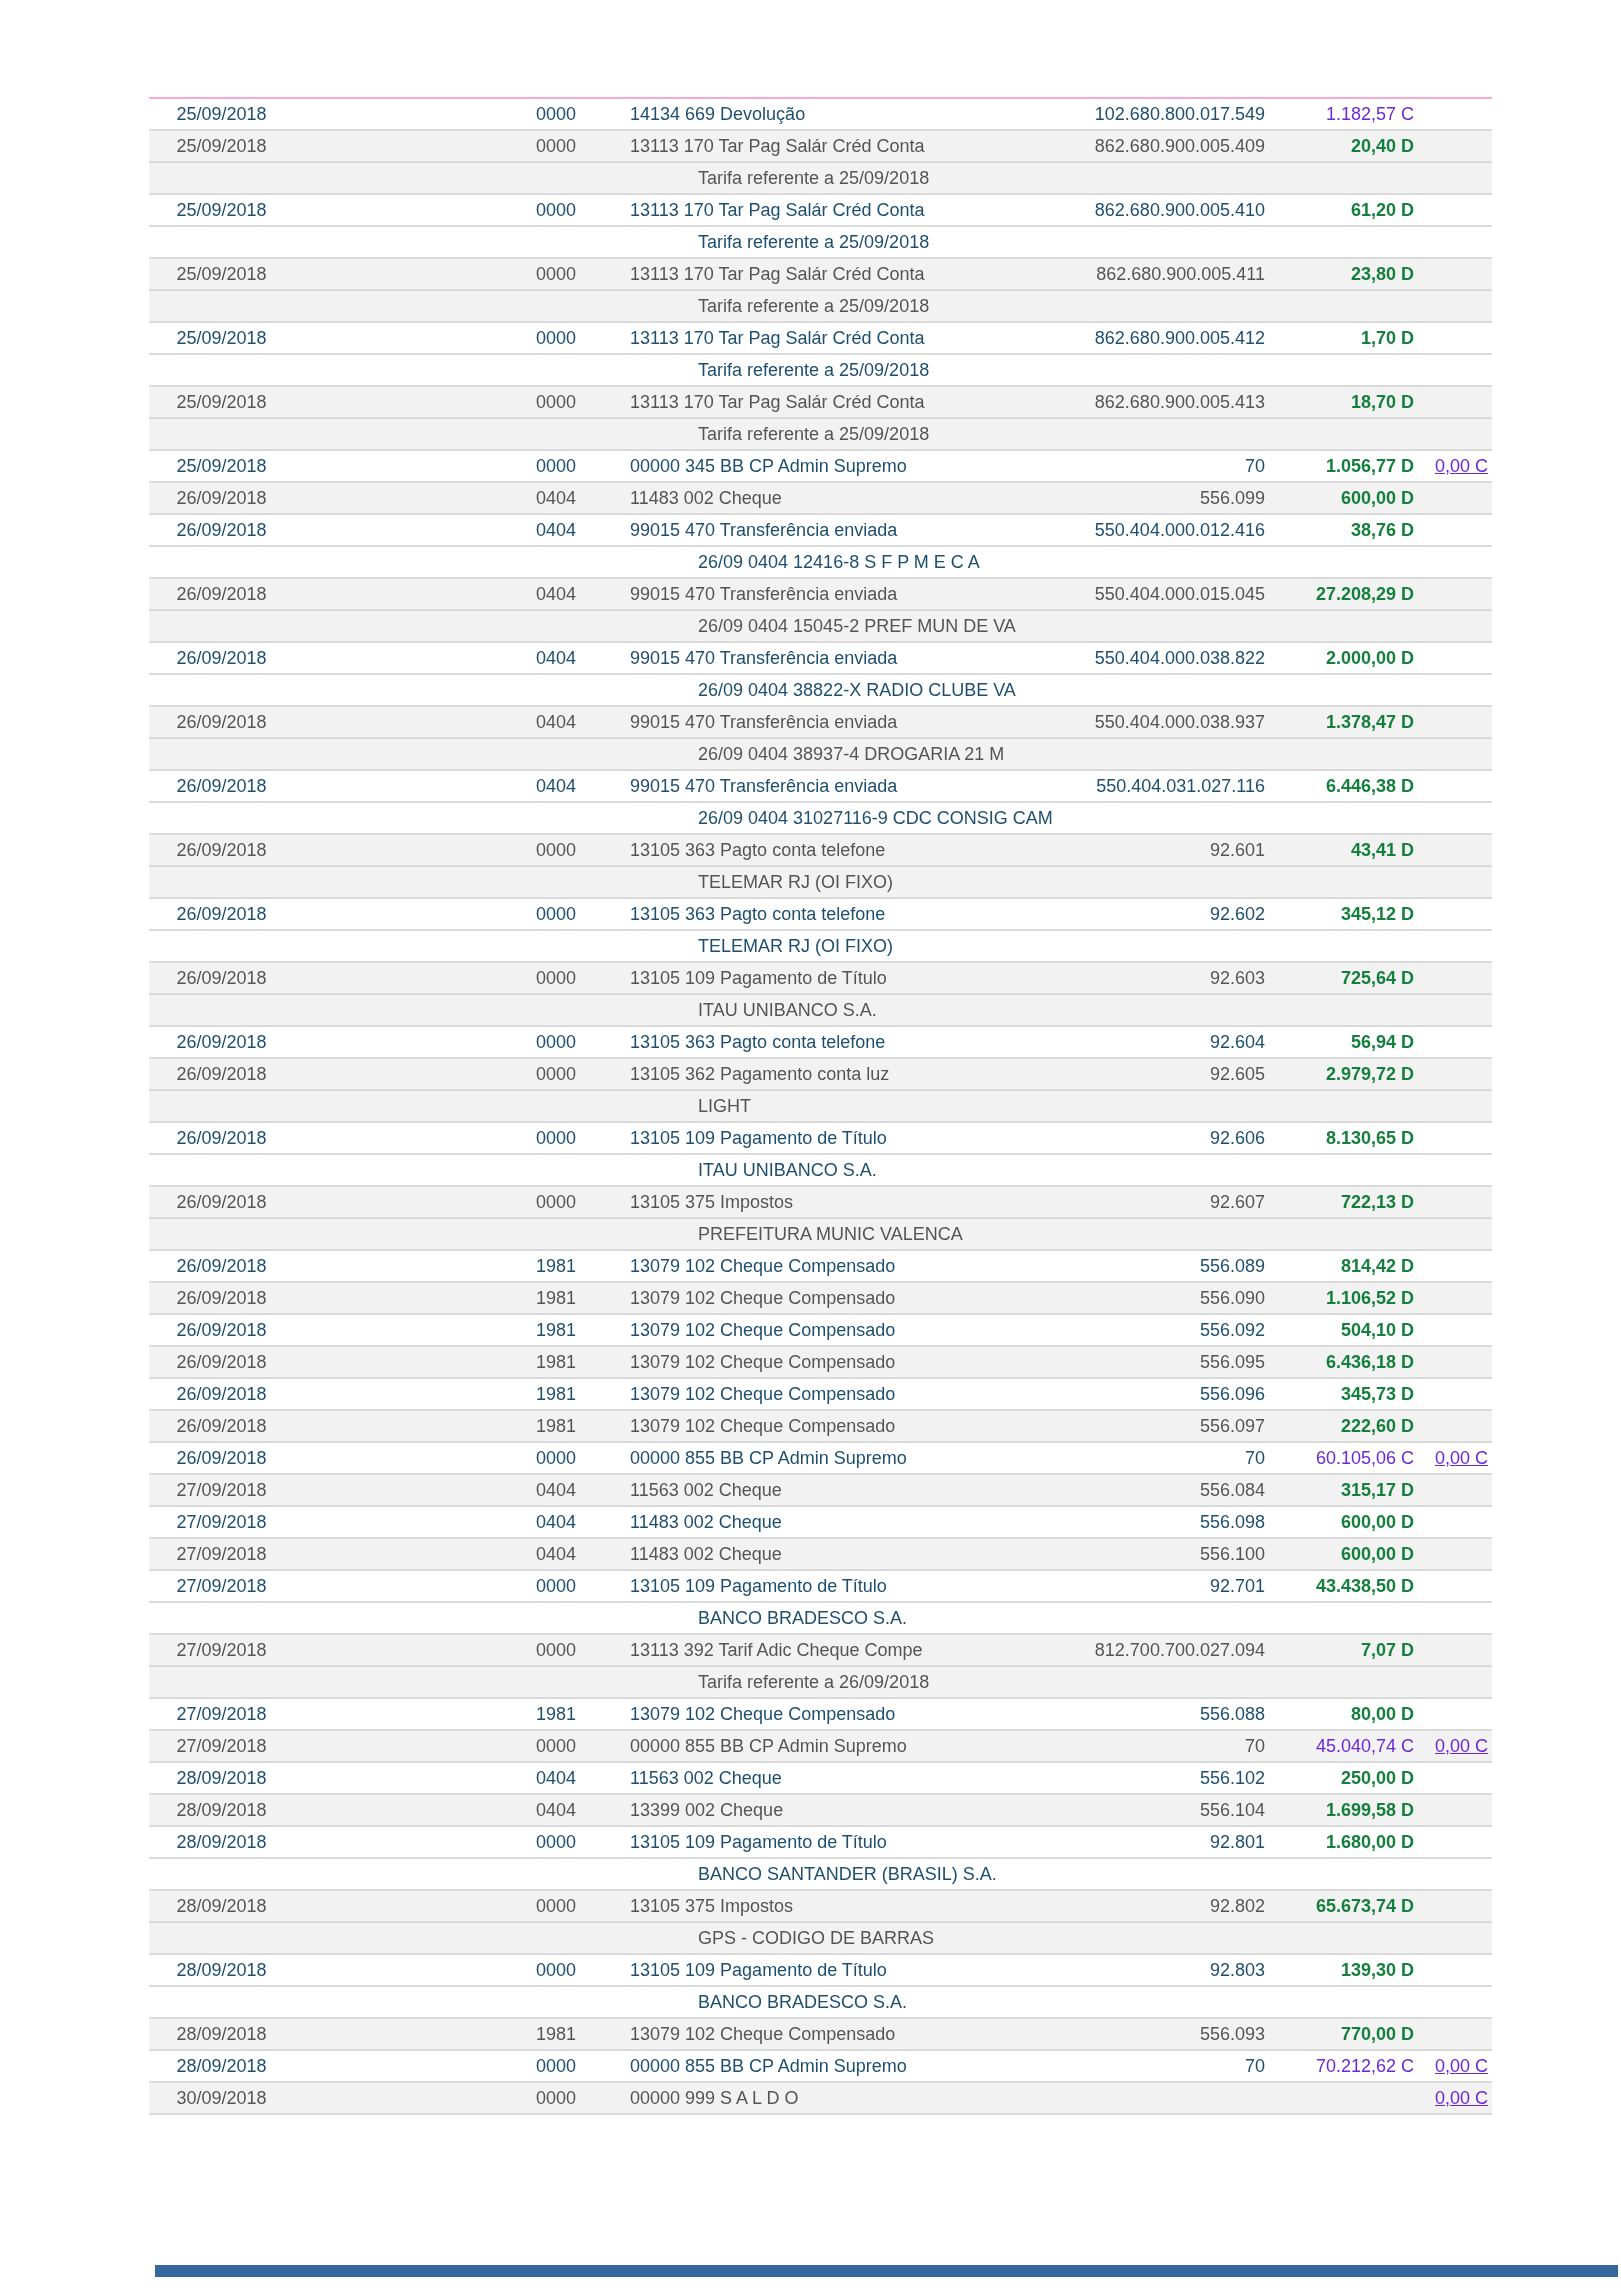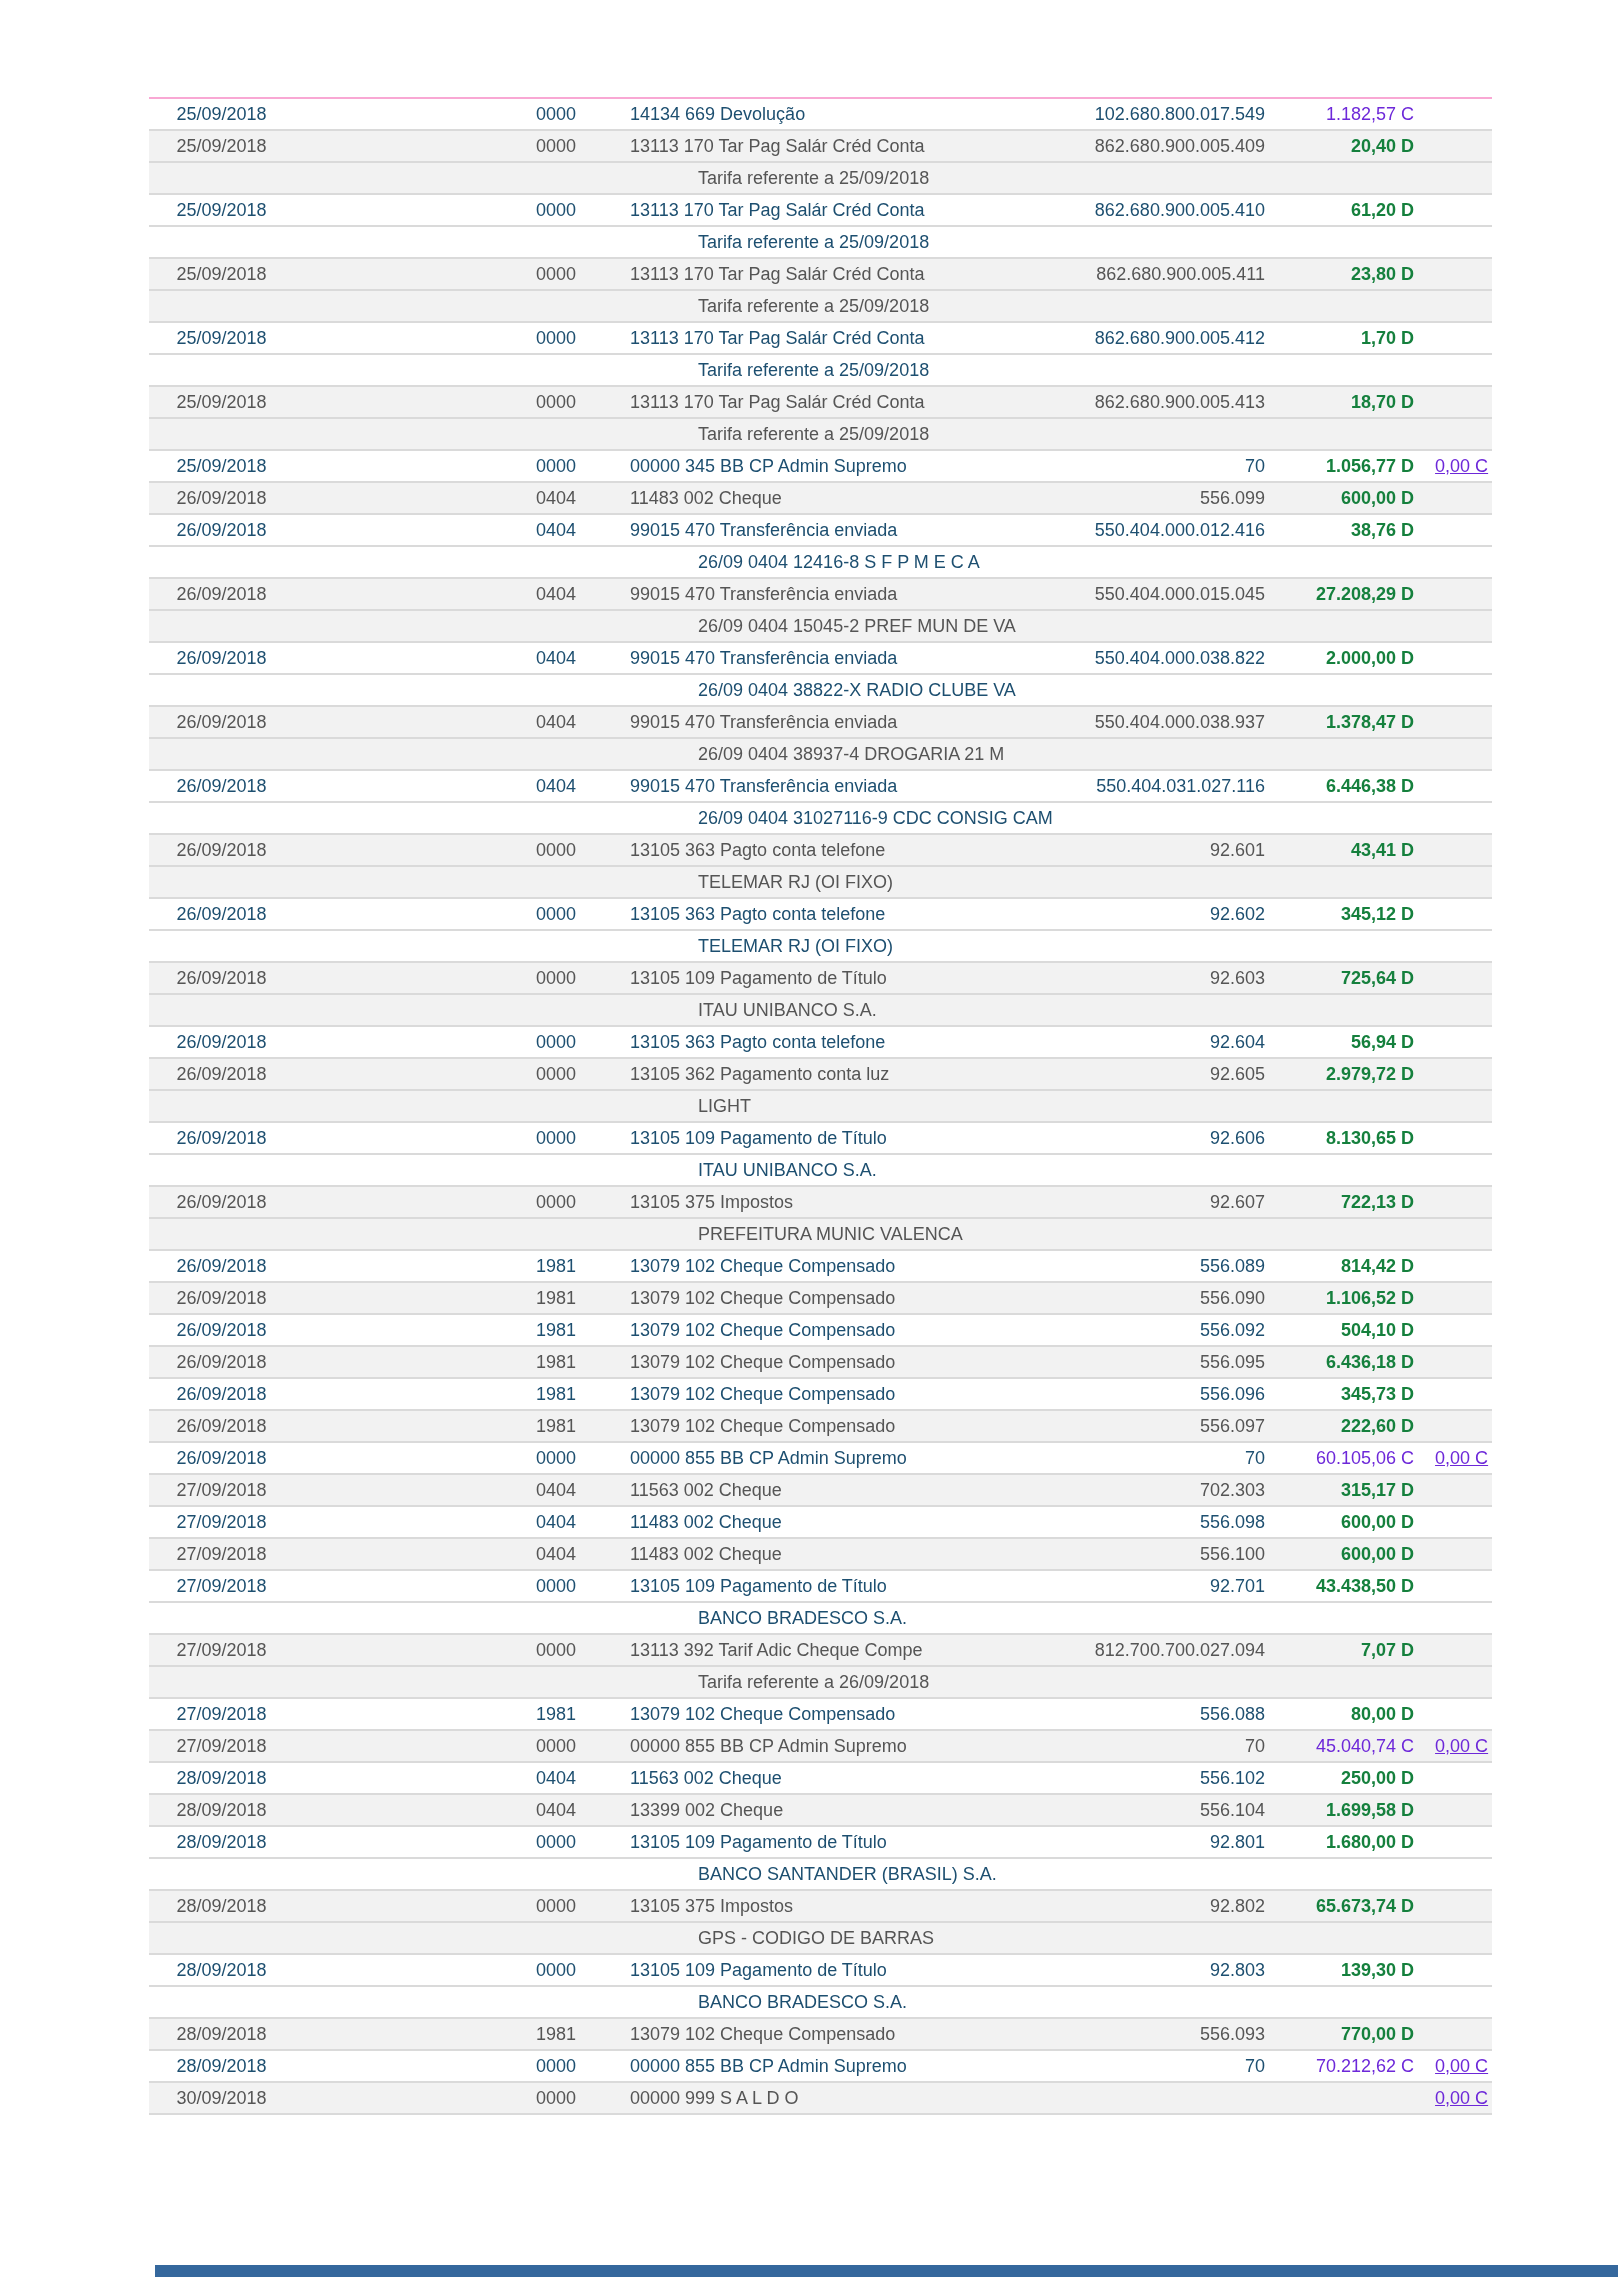--- a/index.html
+++ b/index.html
@@ -308,21 +308,21 @@
     <span class="cell c-agency">0000</span>
     <span class="cell c-desc">00000 855 BB CP Admin Supremo</span>
     <span class="cell c-doc">70</span>
     <span class="cell c-value credit">60.105,06 C</span>
     <span class="cell c-balance credit">0,00 C</span>
   </div>
     <div class="tx-row g">
     <span class="cell c-date">27/09/2018</span>
     <span class="cell c-agency">0404</span>
     <span class="cell c-desc">11563 002 Cheque</span>
-    <span class="cell c-doc">702.303</span>
+    <span class="cell c-doc">556.084</span>
     <span class="cell c-value debit">315,17 D</span>
     <span class="cell c-balance credit"></span>
   </div>
     <div class="tx-row w">
     <span class="cell c-date">27/09/2018</span>
     <span class="cell c-agency">0404</span>
     <span class="cell c-desc">11483 002 Cheque</span>
     <span class="cell c-doc">556.098</span>
     <span class="cell c-value debit">600,00 D</span>
     <span class="cell c-balance credit"></span>

